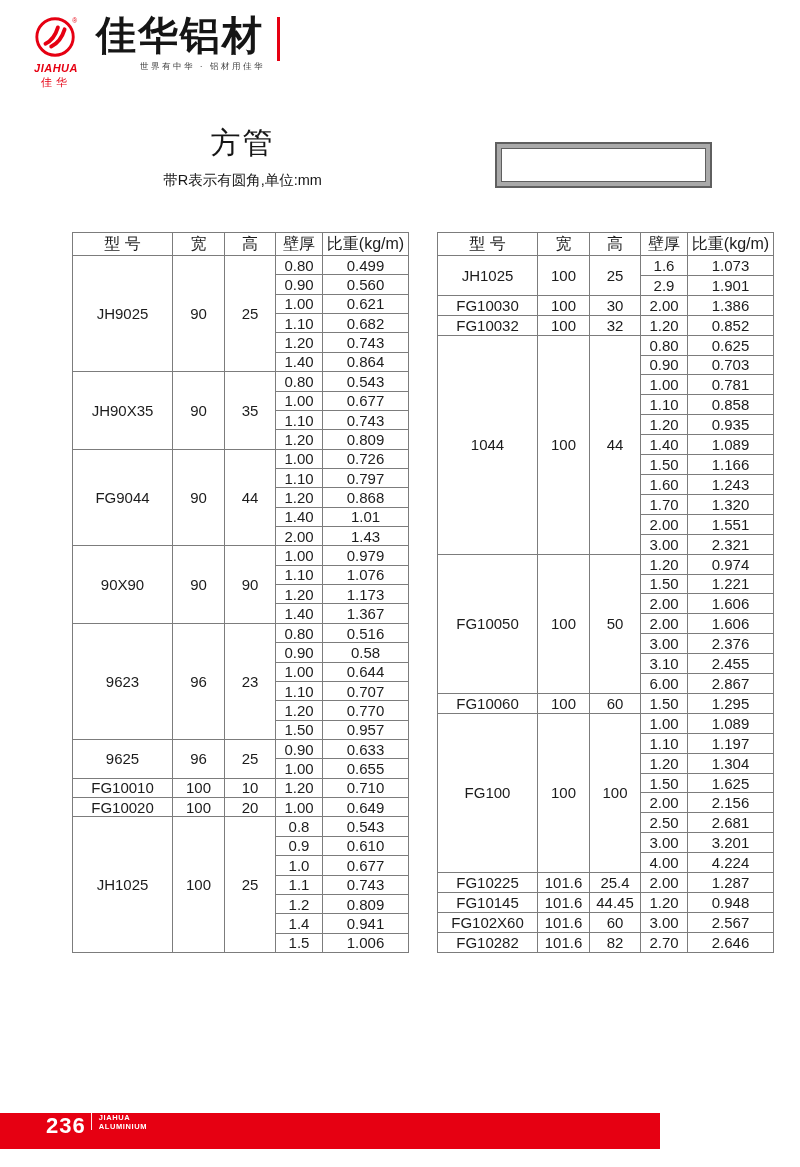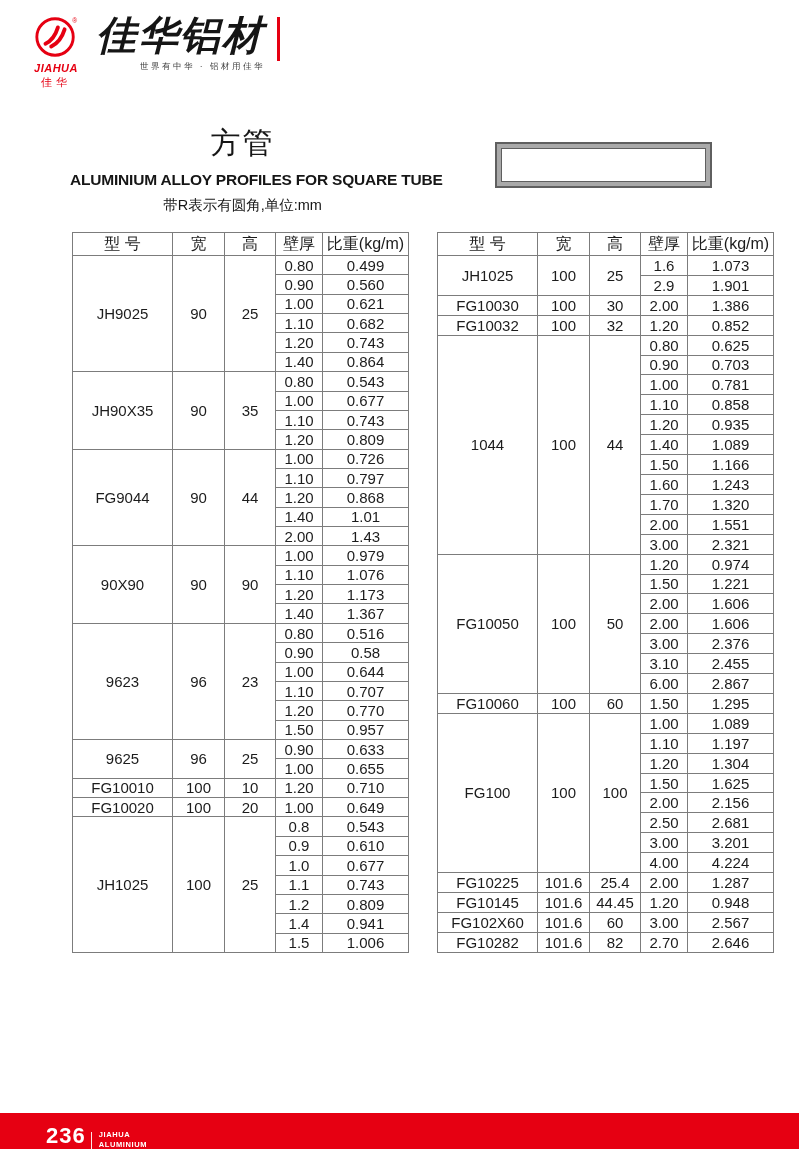--- a/index.html
+++ b/index.html
@@ -6,21 +6,21 @@
   .page{
     position:relative;width:800px;height:1167px;background:#fff;overflow:hidden;
     font-family:"Liberation Sans","DejaVu Sans",sans-serif;color:#1c1c1c;
   }
   
   .hdr{position:absolute;top:14px;left:24px;display:flex;align-items:flex-start;}
   .logo-col{width:64px;text-align:center;}
   .logo-en{color:#e60012;font-weight:bold;font-style:italic;font-size:11px;letter-spacing:.5px;margin-top:-2px;}
   .logo-cn{color:#e60012;font-weight:normal;font-size:11px;letter-spacing:4px;margin-top:1px;}
   .brand-col{margin-left:8px;}
-  .brand-title{font-size:40px;font-weight:bold;color:#151515;line-height:1.05;letter-spacing:2px;font-style:italic;}
+  .brand-title{font-size:40px;font-weight:bold;color:#151515;line-height:1.05;letter-spacing:2px;}
   .brand-tagline{font-size:8.5px;letter-spacing:2.5px;color:#3a3a3a;margin-top:5px;padding-left:2px;margin-left:42px;}
   .hdr-divider{width:3px;height:44px;background:#e60012;margin:3px 12px 0 12px;}
   .section-col{padding-top:1px;}
   .section-cn{font-size:29px;font-weight:bold;letter-spacing:4px;color:#1a1a1a;line-height:1.1;}
   .section-en{font-size:11.5px;color:#2e2e2e;margin-top:3px;word-spacing:5px;}
   
   .title-block{position:absolute;top:123px;left:70px;width:345px;text-align:center;}
   .title-cn{font-size:30px;font-weight:500;margin:0 0 7px 0;letter-spacing:2px;color:#161616;}
   .title-en{font-size:15.5px;font-weight:600;color:#161616;letter-spacing:-.2px;margin-bottom:7px;white-space:nowrap;}
   .title-note{font-size:14.5px;color:#161616;}
@@ -32,22 +32,22 @@
   table.profiles{border-collapse:collapse;table-layout:fixed;position:absolute;
                  width:337px;height:721px;background:#fff;border:1.5px solid #5e5e5e;}
   #table-left{top:232px;left:72px;}
   #table-right{top:232px;left:437px;}
   table.profiles th,table.profiles td{
     border:1px solid #7c7c7c;text-align:center;vertical-align:middle;
     padding:0;font-size:15px;color:#1c1c1c;overflow:hidden;white-space:nowrap;
   }
   table.profiles th{font-size:16px;font-weight:500;height:22px;}
   
-  .footer-bar{position:absolute;left:0;top:1113px;width:799px;height:36px;background:#e60012;
-              display:flex;align-items:flex-end;padding-left:46px;box-sizing:border-box;color:#fff;}
+  .footer-bar{position:absolute;left:0;top:1113px;width:660px;height:36px;background:#e60012;
+              display:flex;align-items:flex-start;padding-left:46px;box-sizing:border-box;color:#fff;}
   .page-num{font-size:22px;font-weight:bold;letter-spacing:1px;}
   .foot-sep{width:1px;height:17px;background:rgba(255,255,255,.9);margin:0 7px 0 5px;}
   .foot-lines{display:flex;flex-direction:column;font-size:7.5px;font-weight:bold;letter-spacing:.6px;line-height:1.25;}
 </style>
 </head>
 <body>
 
 <div class="page">
 
   <div class="hdr">
@@ -65,21 +65,20 @@
     </div>
     <div class="brand-col">
       <div class="brand-title">佳华铝材</div>
       <div class="brand-tagline">世界有中华 · 铝材用佳华</div>
     </div>
     <div class="hdr-divider"></div>
   </div>
 
   <div class="title-block">
     <div class="title-cn">方管</div>
-    <div class="title-en">ALUMINIUM ALLOY PROFILES FOR SQUARE TUBE</div>
     <div class="title-note">带R表示有圆角,单位:mm</div>
   </div>
 
   <div class="tube">
     <div class="tube-inner"></div>
   </div>
 
   <table class="profiles" id="table-left">
     <colgroup>
         <col style="width:100px">

